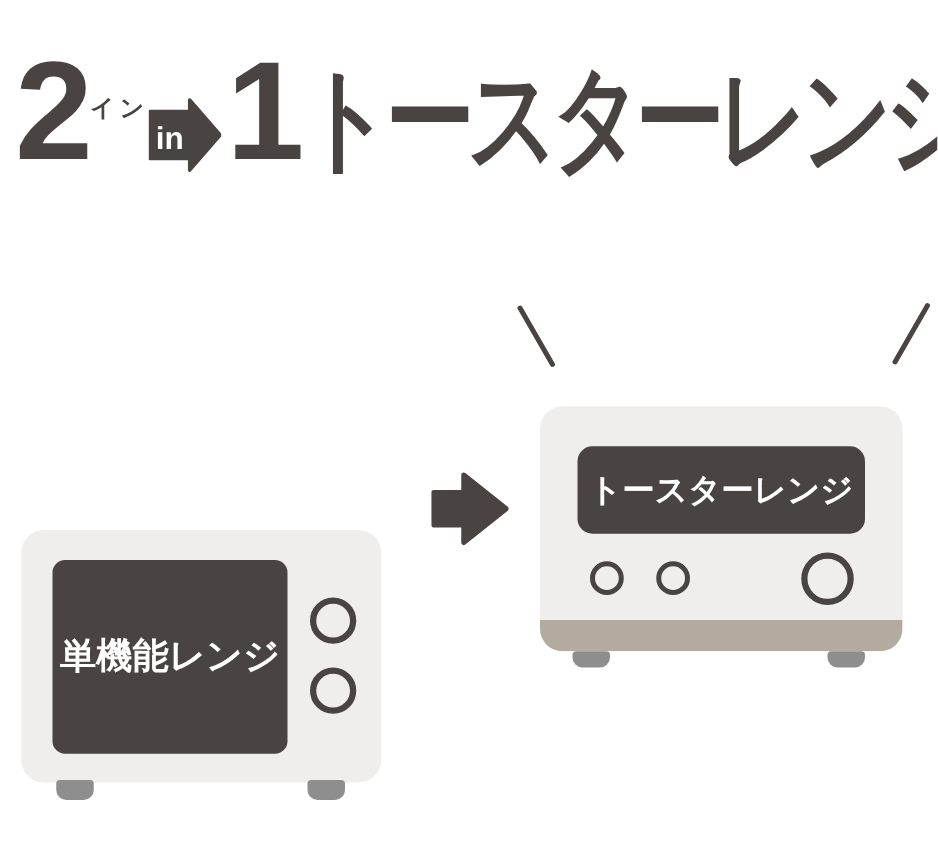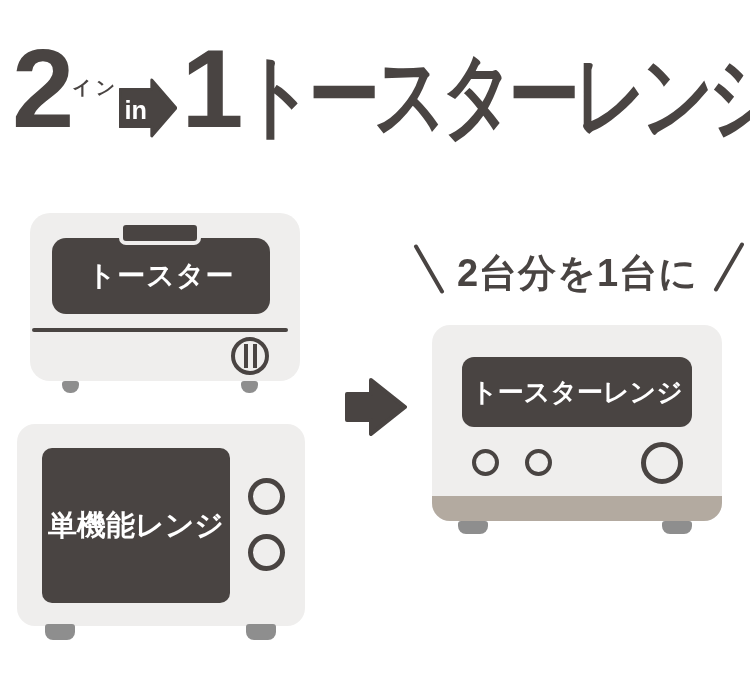--- a/index.html
+++ b/index.html
@@ -116,53 +116,38 @@
       <span class="furigana">イン</span>
       <svg class="in-arrow" viewBox="0 0 62 64" aria-hidden="true">
         <path d="M1 12 H35 V2 L61 32 L35 62 V52 H1 Z"></path>
         <text x="18" y="44">in</text>
       </svg>
     </span>
     <span class="big-digit digit-one">1</span>
     <span class="product-name">トースターレンジ</span>
   </header>
 
-  <div class="appliance toaster">
-    <div class="a-body"></div>
-    <div class="a-window">
-      <span class="win-label">トースター</span>
-    </div>
-    <div class="t-handle"></div>
-    <div class="t-line"></div>
-    <div class="t-dial">
-      <span class="dial-bar"></span>
-      <span class="dial-bar"></span>
-    </div>
-    <div class="foot" style="left:32px;top:168px;width:17px;height:12px;"></div>
-    <div class="foot" style="left:211px;top:168px;width:17px;height:12px;"></div>
-  </div>
 
   <div class="appliance microwave">
     <div class="a-body"></div>
     <div class="a-window">
       <span class="win-label">単機能レンジ</span>
     </div>
     <div class="m-knob" style="top:54px;"></div>
     <div class="m-knob" style="top:110px;"></div>
     <div class="foot" style="left:28px;top:200px;width:30px;height:16px;"></div>
     <div class="foot" style="left:229px;top:200px;width:30px;height:16px;"></div>
   </div>
 
   <svg class="merge-arrow" viewBox="0 0 62 60" aria-hidden="true">
     <path d="M2 17 H26 V3 L60 30 L26 57 V43 H2 Z"></path>
   </svg>
 
   <div class="heading-group">
     <span class="slash slash-left"></span>
-    <div class="heading-text">2台分を1台に</div>
     <span class="slash slash-right"></span>
   </div>
 
   <div class="appliance toaster-range">
     <div class="a-body">
       <div class="base-strip"></div>
     </div>
     <div class="a-window">
       <span class="win-label">トースターレンジ</span>
     </div>

